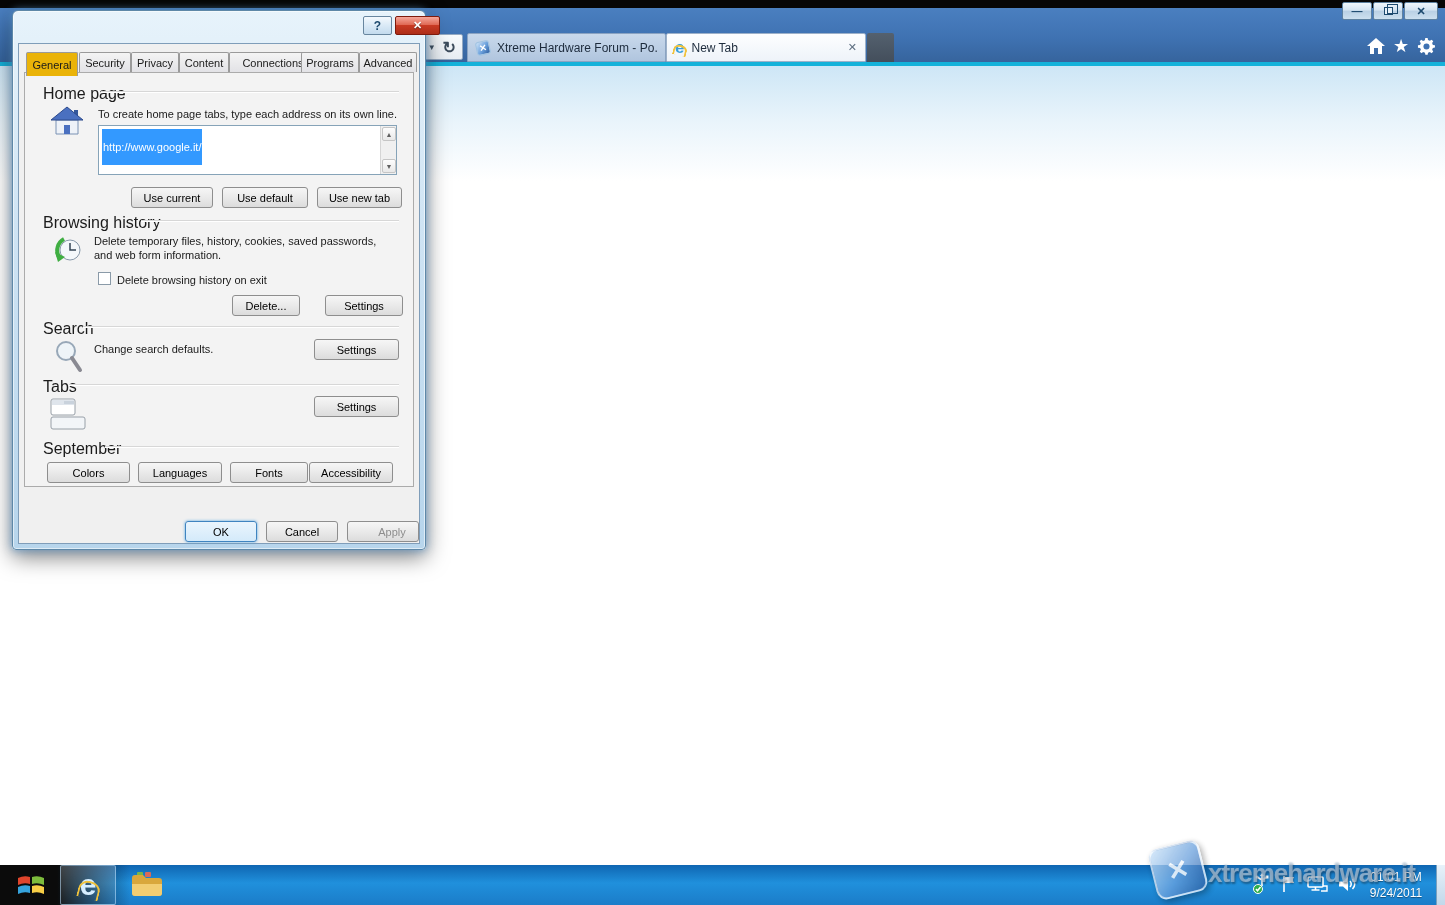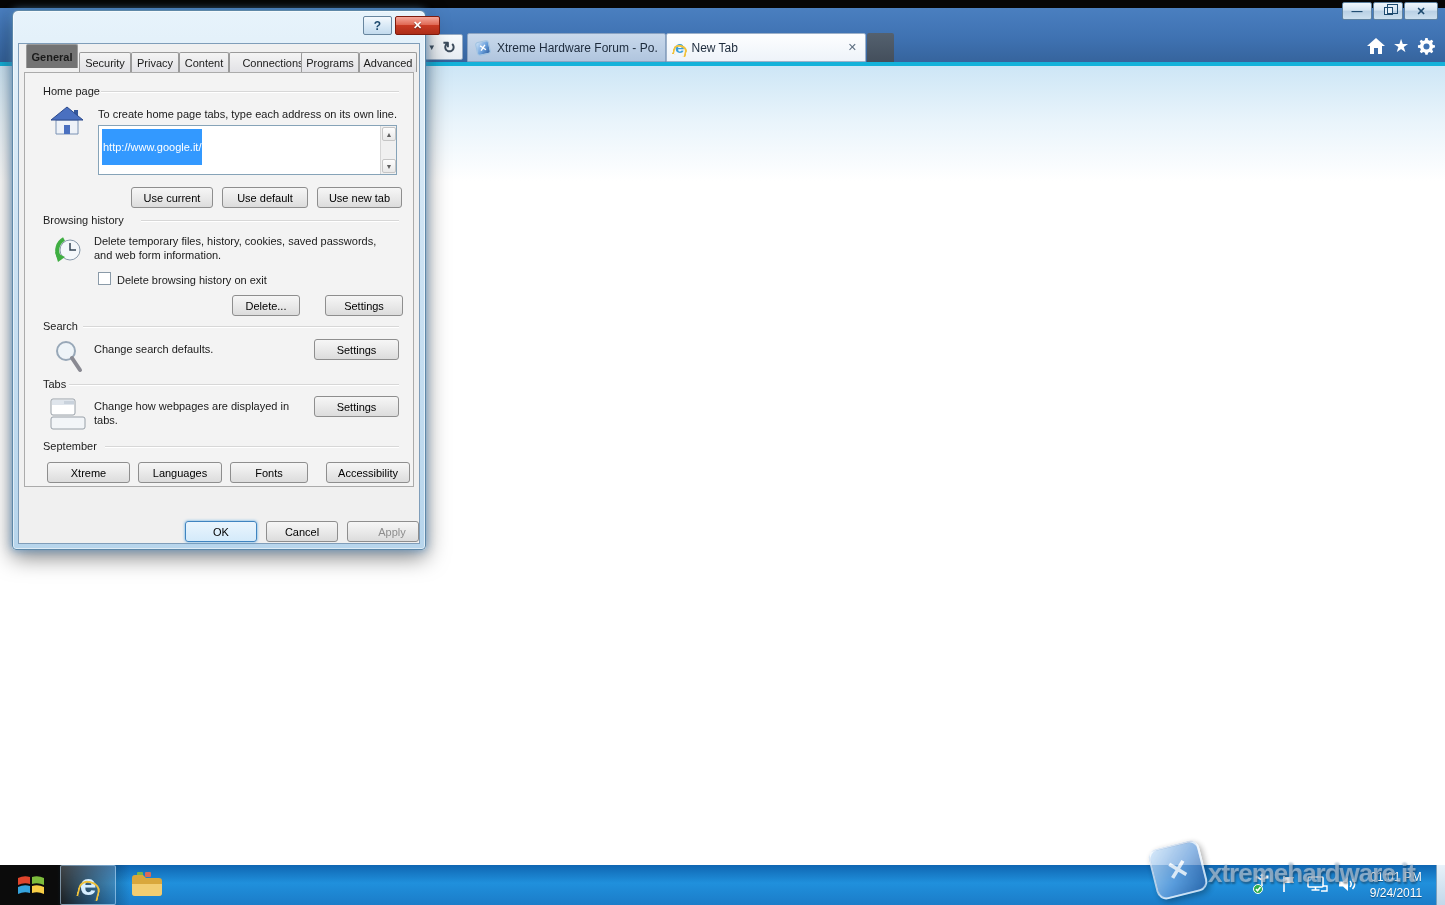--- a/index.html
+++ b/index.html
@@ -78,24 +78,24 @@
               background:linear-gradient(180deg,#f4f9fd,#dcebf7 45%,#c3dbee); color:#1d4a6e; font-weight:bold; font-size:12px;
               display:flex; align-items:center; justify-content:center; }
   #dlg-close { position:absolute; left:382px; top:5px; width:45px; height:19px; border:1px solid #7e1a0c; border-radius:2px;
                background:linear-gradient(180deg,#f5a79a 0%,#e06a55 45%,#c83a23 50%,#ad2d18 100%); color:#fff; font-weight:bold;
                font-size:11px; display:flex; align-items:center; justify-content:center; text-shadow:0 1px 1px rgba(0,0,0,.5); }
   #dialog-body { position:absolute; left:5px; top:32px; right:5px; bottom:5px; background:#f0f0f0; border:1px solid #7f9db9; }
 
   .dtab { position:absolute; top:8px; height:20px; border:1px solid #9a9a9a; border-bottom:none; border-radius:2px 2px 0 0;
           background:linear-gradient(180deg,#f4f4f4,#e2e2e6); display:flex; align-items:center; justify-content:center;
           font-size:11px; color:#1a1a1a; z-index:2; }
-  .dtab.active { top:0; height:24px; background:#737373; z-index:3; font-weight:bold; }
+  .dtab.active { top:8px; height:24px; background:#eab308; z-index:3; font-weight:normal; }
   #tab-page { position:absolute; left:5px; top:28px; right:5px; bottom:56px; border:1px solid #ababab; background:#f3f3f3; }
 
-  .sec-label { position:absolute; font-size:11px; color:#1b1b1b; }
+  .sec-label { position:absolute; font-size:16px; color:#1b1b1b; }
   .sec-line { position:absolute; height:1px; background:#d7d7d7; box-shadow:0 1px 0 #fff; }
   .dtext { position:absolute; font-size:11px; color:#1a1a1a; line-height:14px; }
   .btn { position:absolute; height:21px; border:1px solid #8e8e8e; border-radius:3px;
          background:linear-gradient(180deg,#f6f6f6,#ebebeb 45%,#dcdcdc); font-size:11px; color:#000;
          display:flex; align-items:center; justify-content:center; }
   .btn.focused { border:1px solid #3f84c0; box-shadow:0 0 3px #52a4e0; background:linear-gradient(180deg,#eaf5fd,#d4eafa); }
   .btn.disabled { color:#8d8d8d; }
 
   #hp-textarea { position:absolute; left:73px; top:52px; width:299px; height:50px; background:#fff; border:1px solid #86a3b8; }
   #hp-addr { position:absolute; left:3px; top:3px; background:#3399ff; color:#fff; font-size:11px; padding:12px 1px; }
@@ -326,29 +326,28 @@
       <span class="sec-label" style="left:18px;top:305px;">Tabs</span>
       <div class="sec-line" style="left:44px;top:311px;width:330px;"></div>
       <div class="abs" style="left:25px;top:324px;">
         <svg width="36" height="33" viewBox="0 0 36 33">
           <rect x="1" y="2" width="24" height="16" rx="2" fill="#fff" stroke="#98a0a8"></rect>
           <rect x="2" y="3" width="22" height="5" fill="#dfe5ec"></rect>
           <rect x="14" y="4" width="10" height="3" fill="#c9d2dc"></rect>
           <rect x="1" y="20" width="34" height="12" rx="2" fill="#f2f5f8" stroke="#98a0a8"></rect>
         </svg>
       </div>
-      <div class="dtext" style="left:69px;top:326px;width:212px;">Change how webpages are displayed in tabs.</div>
       <div class="btn" style="left:289px;top:323px;width:85px;">Settings</div>
 
       <span class="sec-label" style="left:18px;top:367px;">September</span>
       <div class="sec-line" style="left:80px;top:373px;width:294px;"></div>
-      <div class="btn" style="left:22px;top:389px;width:83px;">Xtreme</div>
+      <div class="btn" style="left:22px;top:389px;width:83px;">Colors</div>
       <div class="btn" style="left:113px;top:389px;width:84px;">Languages</div>
       <div class="btn" style="left:205px;top:389px;width:78px;">Fonts</div>
-      <div class="btn" style="left:301px;top:389px;width:84px;">Accessibility</div>
+      <div class="btn" style="left:284px;top:389px;width:84px;">Accessibility</div>
     </div>
 
     <div class="btn focused" style="left:166px;top:477px;width:72px;">OK</div>
     <div class="btn" style="left:247px;top:477px;width:72px;">Cancel</div>
     <div class="btn disabled" style="left:328px;top:477px;width:72px;padding-left:18px;">Apply</div>
   </div>
 </div>
 
 <div id="taskbar" class="abs">
   <div id="tb-dark"></div>

